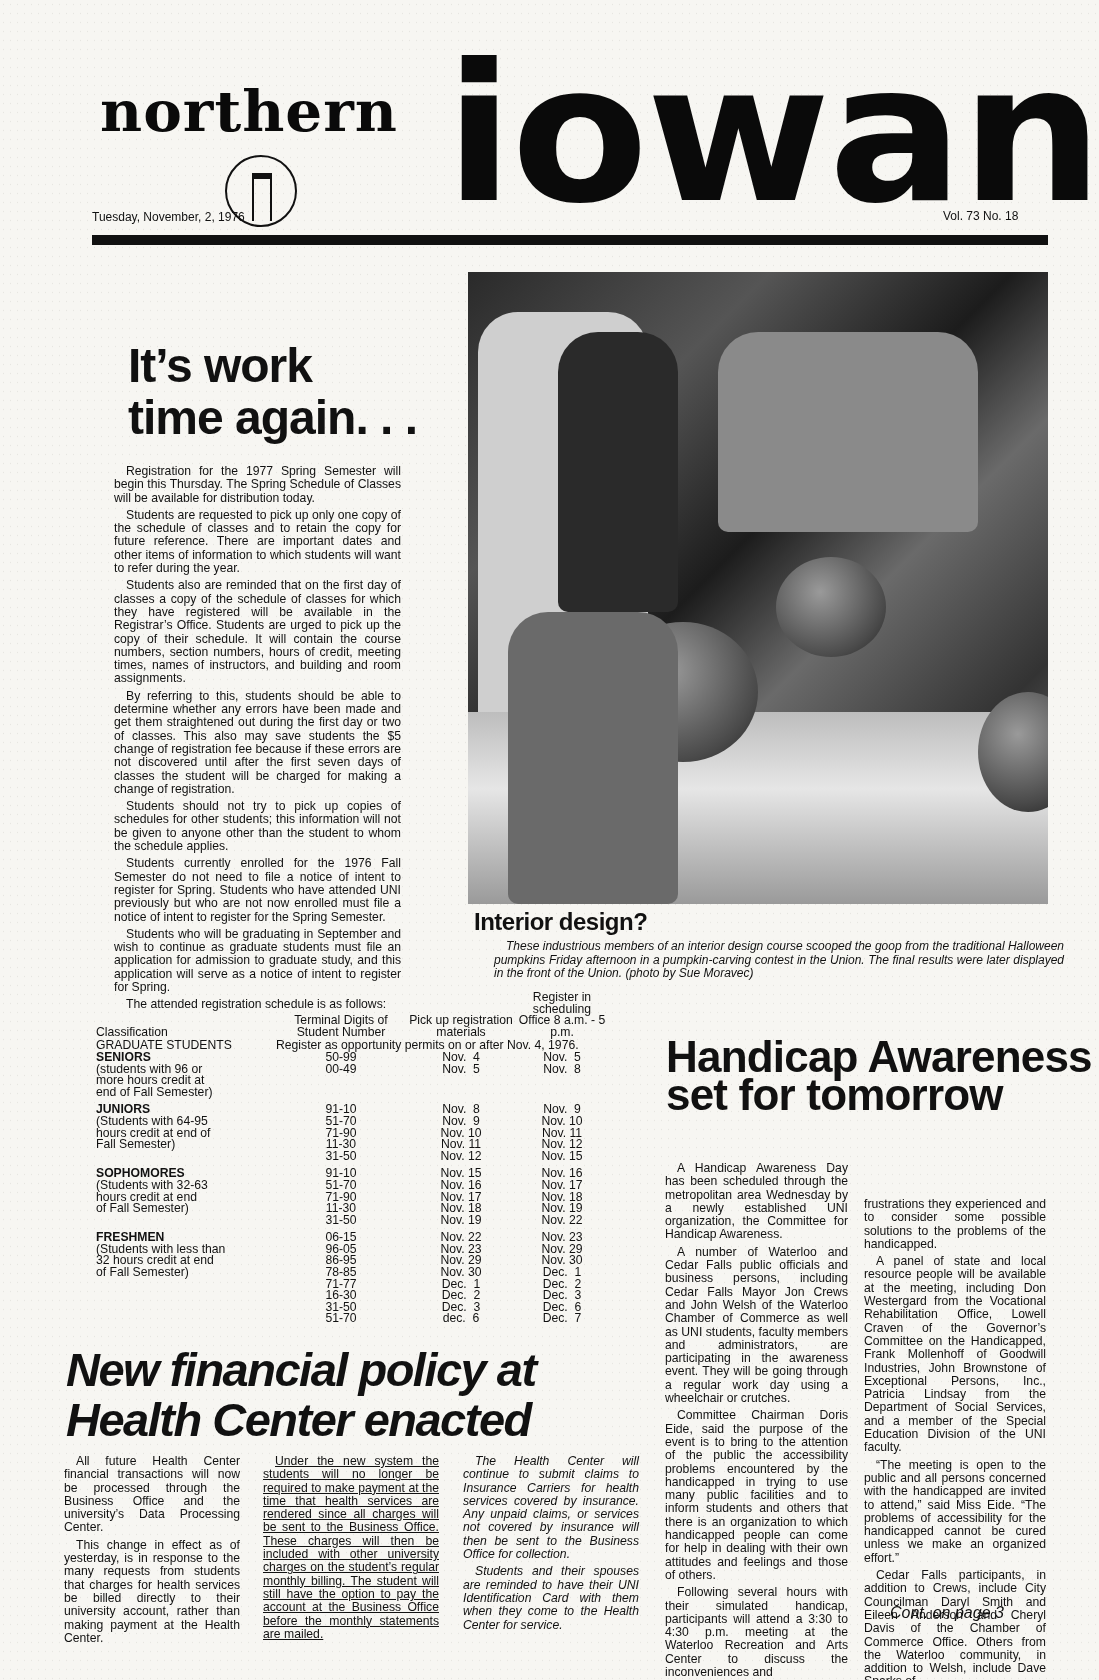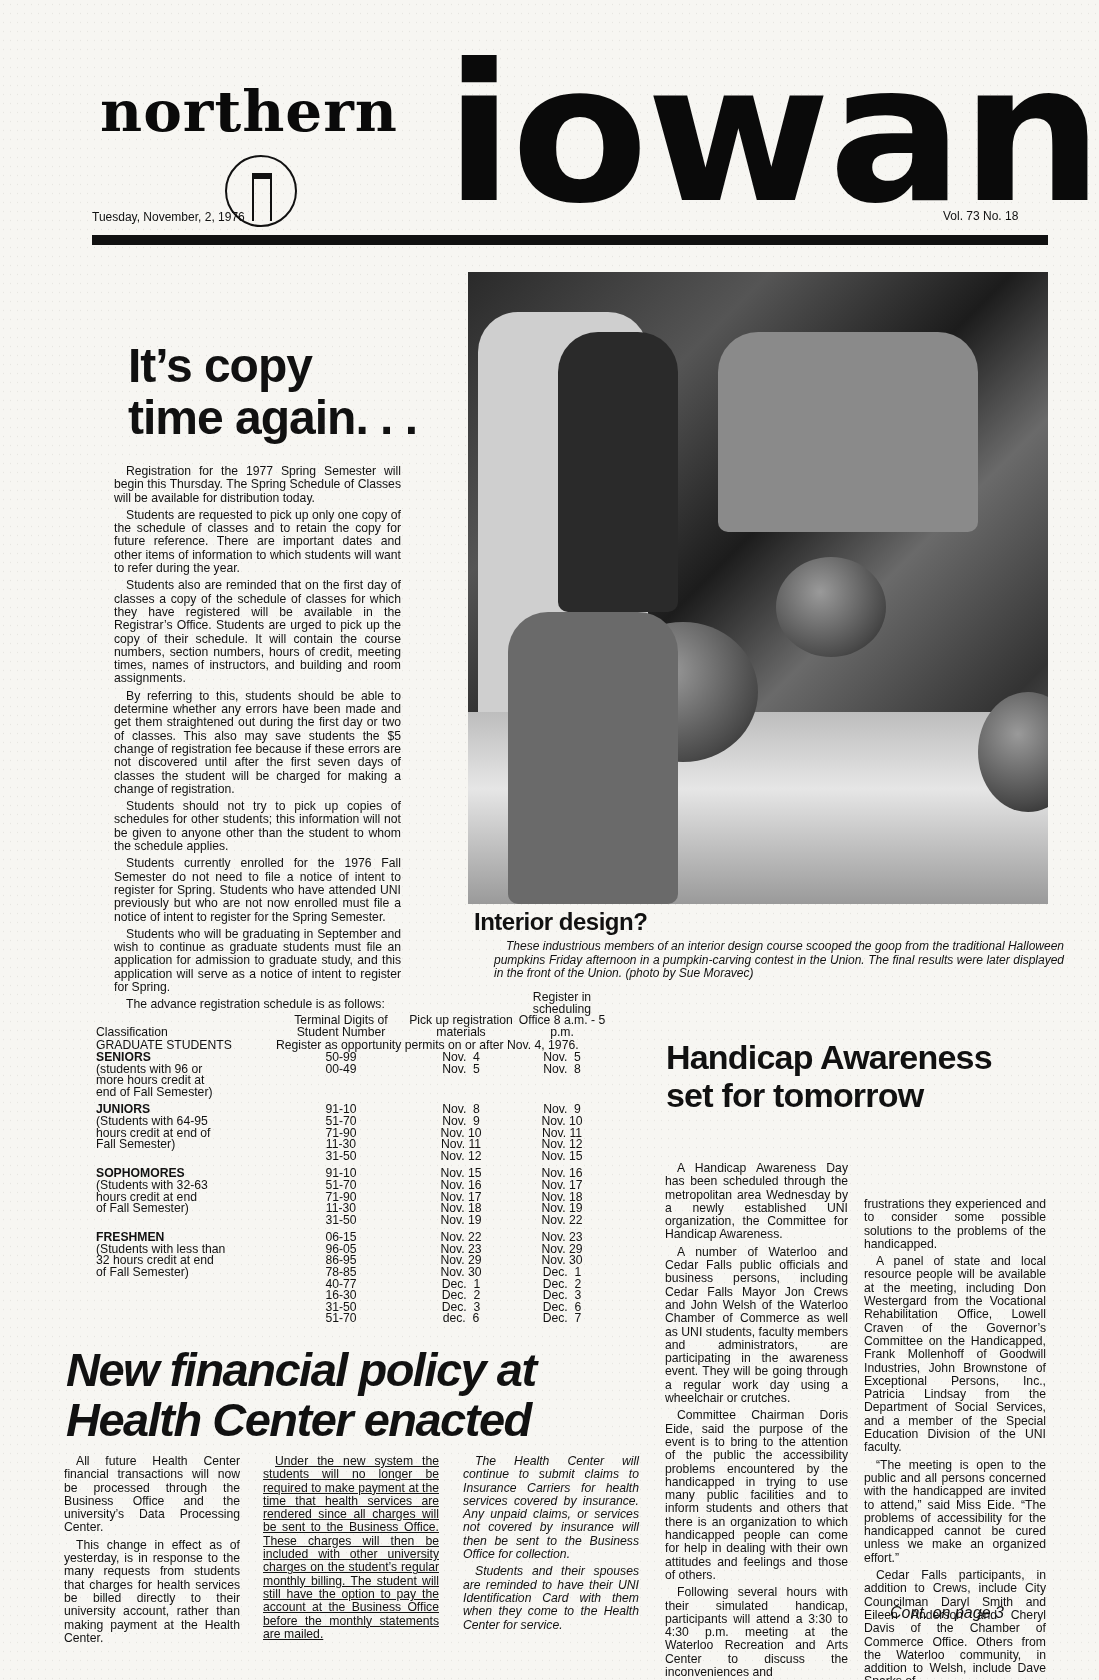--- a/index.html
+++ b/index.html
@@ -25,21 +25,21 @@
   .caption { left: 494px; top: 940px; width: 570px; font-size: 12px; font-style: italic; line-height: 13.5px; text-align: justify; text-indent: 12px; }
   table.sched { position: absolute; left: 96px; top: 992px; width: 520px; border-collapse: collapse; font-size: 12.2px; line-height: 11.6px; }
   table.sched td, table.sched th { padding: 0; vertical-align: top; font-weight: normal; }
   table.sched th { vertical-align: bottom; padding-bottom: 2px; }
   .c1 { width: 180px; text-align: left; }
   .c2 { width: 130px; text-align: center; }
   .c3 { width: 110px; text-align: center; }
   .c4 { width: 100px; text-align: center; padding-right: 8px !important; }
   .bold { font-weight: 700 !important; }
   .grp-gap td { height: 6px; }
-  .h-handicap { left: 666px; top: 1038px; font-size: 34px; font-weight: 700; line-height: 38px; letter-spacing: -0.8px; }
+  .h-handicap { left: 666px; top: 1038px; font-size: 44px; font-weight: 700; line-height: 38px; letter-spacing: -0.8px; }
   .hc-col1 { left: 665px; top: 1162px; width: 183px; }
   .hc-col2 { left: 864px; top: 1162px; width: 182px; margin-top: 36px; }
   .cont { left: 890px; top: 1604px; font-size: 16px; font-style: italic; }
   .h-financial { left: 66px; top: 1345px; font-size: 47px; font-weight: 700; font-style: italic; line-height: 50px; letter-spacing: -1.5px; }
   .fin-col1 { left: 64px; top: 1455px; width: 176px; }
   .fin-col2 { left: 263px; top: 1455px; width: 176px; text-decoration: underline; }
   .fin-col3 { left: 463px; top: 1455px; width: 176px; font-style: italic; }
   .noise { position: absolute; inset: 0; background-image: radial-gradient(#c9c7c0 0.6px, transparent 0.8px); background-size: 7px 9px; opacity: 0.35; pointer-events: none; }
 </style>
 </head>
@@ -61,32 +61,32 @@
   <div class="person" style="left:90px;top:60px;width:120px;height:280px;background:#2a2a2a;"></div>
   <div class="person" style="left:250px;top:60px;width:260px;height:200px;background:#8a8a8a;"></div>
   <div class="light" style="left:0;top:440px;width:580px;height:192px;background:linear-gradient(180deg,#bdbdbd,#e6e6e6 40%,#9a9a9a);"></div>
   <div class="pumpkin" style="left:140px;top:350px;width:150px;height:140px;"></div>
   <div class="pumpkin" style="left:308px;top:285px;width:110px;height:100px;"></div>
   <div class="pumpkin" style="left:510px;top:420px;width:100px;height:120px;"></div>
   <div class="person" style="left:40px;top:340px;width:170px;height:292px;background:#6a6a6a;"></div>
 </div>
 
 <div class="abs h-time">
-  <div>It’s copy</div>
+  <div>It’s work</div>
   <div>time again. . .</div>
 </div>
 <div class="abs col-text reg-col">
   <p>Registration for the 1977 Spring Semester will begin this Thursday. The Spring Schedule of Classes will be available for distribution today.</p>
   <p>Students are requested to pick up only one copy of the schedule of classes and to retain the copy for future reference. There are important dates and other items of information to which students will want to refer during the year.</p>
   <p>Students also are reminded that on the first day of classes a copy of the schedule of classes for which they have registered will be available in the Registrar’s Office. Students are urged to pick up the copy of their schedule. It will contain the course numbers, section numbers, hours of credit, meeting times, names of instructors, and building and room assignments.</p>
   <p>By referring to this, students should be able to determine whether any errors have been made and get them straightened out during the first day or two of classes. This also may save students the $5 change of registration fee because if these errors are not discovered until after the first seven days of classes the student will be charged for making a change of registration.</p>
   <p>Students should not try to pick up copies of schedules for other students; this information will not be given to anyone other than the student to whom the schedule applies.</p>
   <p>Students currently enrolled for the 1976 Fall Semester do not need to file a notice of intent to register for Spring. Students who have attended UNI previously but who are not now enrolled must file a notice of intent to register for the Spring Semester.</p>
   <p>Students who will be graduating in September and wish to continue as graduate students must file an application for admission to graduate study, and this application will serve as a notice of intent to register for Spring.</p>
-  <p>The advance registration schedule is as follows:</p>
+  <p>The attended registration schedule is as follows:</p>
 </div>
 
 <div class="abs caption-head">Interior design?</div>
 <div class="abs caption">These industrious members of an interior design course scooped the goop from the traditional Halloween pumpkins Friday afternoon in a pumpkin-carving contest in the Union. The final results were later displayed in the front of the Union. (photo by Sue Moravec)</div>
 
 <table class="sched">
   <thead>
     <tr>
       <th class="c1">Classification</th>
       <th class="c2">Terminal Digits of Student Number</th>
@@ -211,21 +211,21 @@
         <td class="c4" style="white-space: pre;">Nov. 30</td>
       </tr>
       <tr>
         <td class="c1">of Fall Semester)</td>
         <td class="c2" style="white-space: pre;">78-85</td>
         <td class="c3" style="white-space: pre;">Nov. 30</td>
         <td class="c4" style="white-space: pre;">Dec.  1</td>
       </tr>
       <tr>
         <td class="c1"></td>
-        <td class="c2" style="white-space: pre;">40-77</td>
+        <td class="c2" style="white-space: pre;">71-77</td>
         <td class="c3" style="white-space: pre;">Dec.  1</td>
         <td class="c4" style="white-space: pre;">Dec.  2</td>
       </tr>
       <tr>
         <td class="c1"></td>
         <td class="c2" style="white-space: pre;">16-30</td>
         <td class="c3" style="white-space: pre;">Dec.  2</td>
         <td class="c4" style="white-space: pre;">Dec.  3</td>
       </tr>
       <tr>

